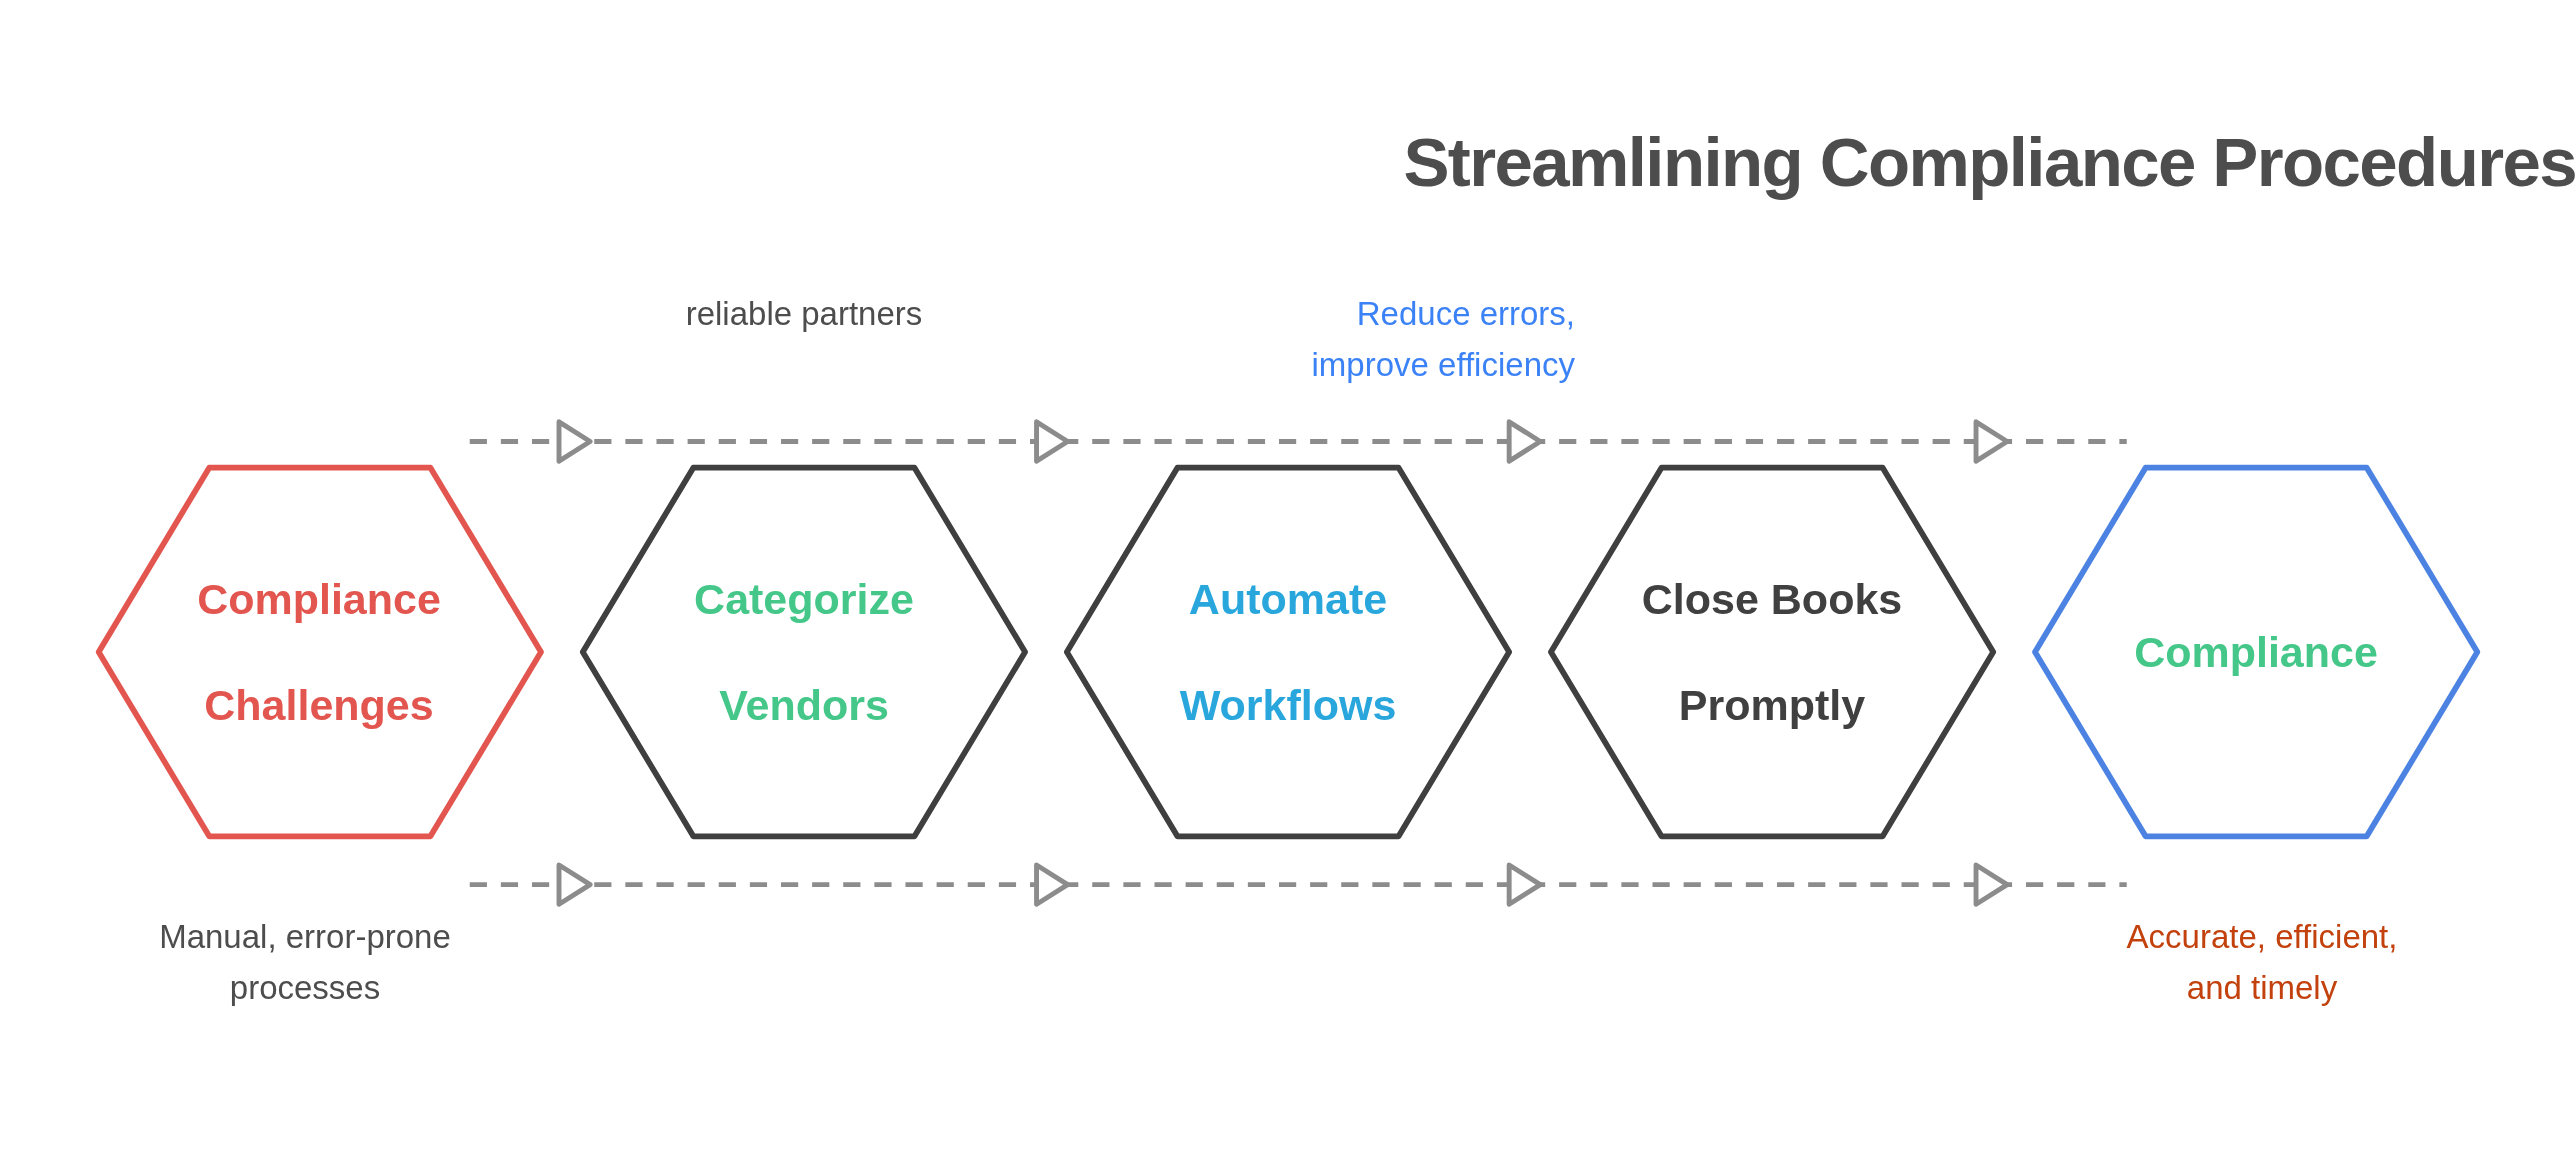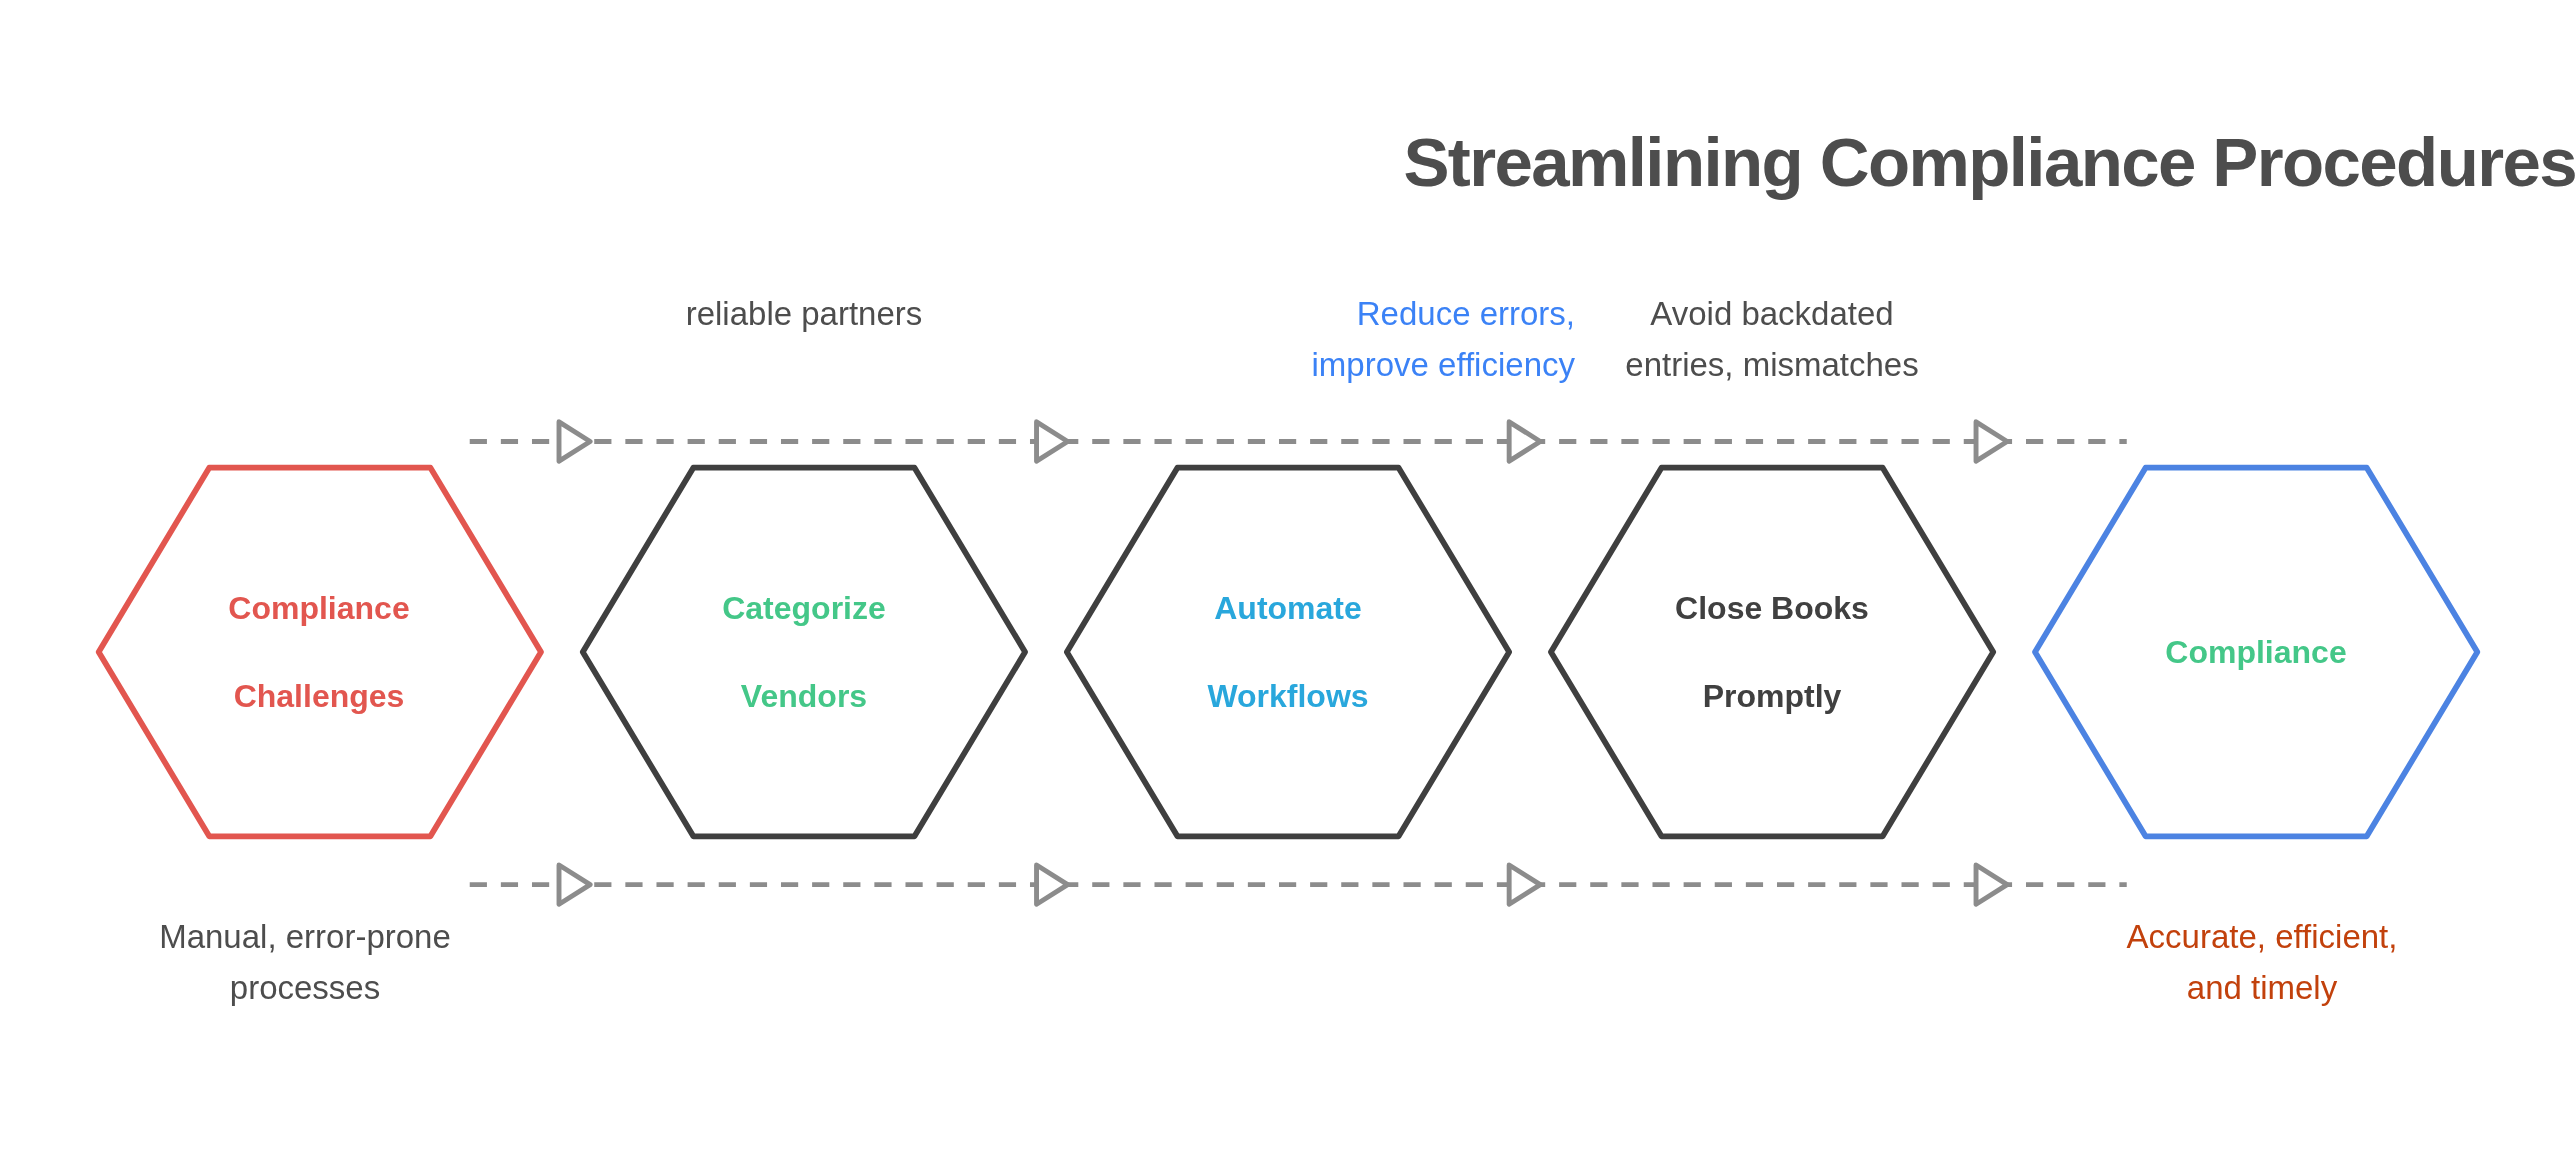--- a/index.html
+++ b/index.html
@@ -9,21 +9,21 @@
 
   .title { position: absolute; left: 0; top: 123px; width: 2576px;
            text-align: right; font-size: 69px; font-weight: bold;
            letter-spacing: -1.6px; margin: 0; }
 
   svg.layer { position: absolute; left: 0; top: 0; }
 
   .hex-label { position: absolute; top: 468px; width: 442px; height: 369px;
                display: flex; flex-direction: column; align-items: center;
                justify-content: center; text-align: center;
-               font-size: 32px; font-weight: bold; line-height: 1.62; gap: 36px; }
+               font-size: 43px; font-weight: bold; line-height: 1.62; gap: 36px; }
   .hl1 { left: 98px; } .hl2 { left: 583px; } .hl3 { left: 1067px; }
   .hl4 { left: 1551px; } .hl5 { left: 2035px; }
 
   .annotation { position: absolute; width: 574px; text-align: center;
                 font-size: 33px; line-height: 1.55; }
   .ann-top { top: 288px; }
   .ann-bottom { top: 911px; }
   .at1 { left: 517px; } .at2 { left: 1001px; } .at3 { left: 1485px; }
   .ab1 { left: 18px; } .ab2 { left: 1975px; }
 </style>
@@ -77,24 +77,20 @@
     <div>Compliance</div>
   </div>
 
   <div class="annotation ann-top at1" style="color: rgb(77, 77, 77);">
     <div>reliable partners</div>
   </div>
   <div class="annotation ann-top at2" style="color: #3b82f6; text-align: right;">
     <div>Reduce errors,</div>
     <div>improve efficiency</div>
   </div>
-  <div class="annotation ann-top at3" style="color: rgb(77, 77, 77);">
-    <div>Avoid backdated</div>
-    <div>entries, mismatches</div>
-  </div>
 
   <div class="annotation ann-bottom ab1" style="color: rgb(77, 77, 77);">
     <div>Manual, error-prone</div>
     <div>processes</div>
   </div>
   <div class="annotation ann-bottom ab2" style="color: #c2410c;">
     <div>Accurate, efficient,</div>
     <div>and timely</div>
   </div>
 

